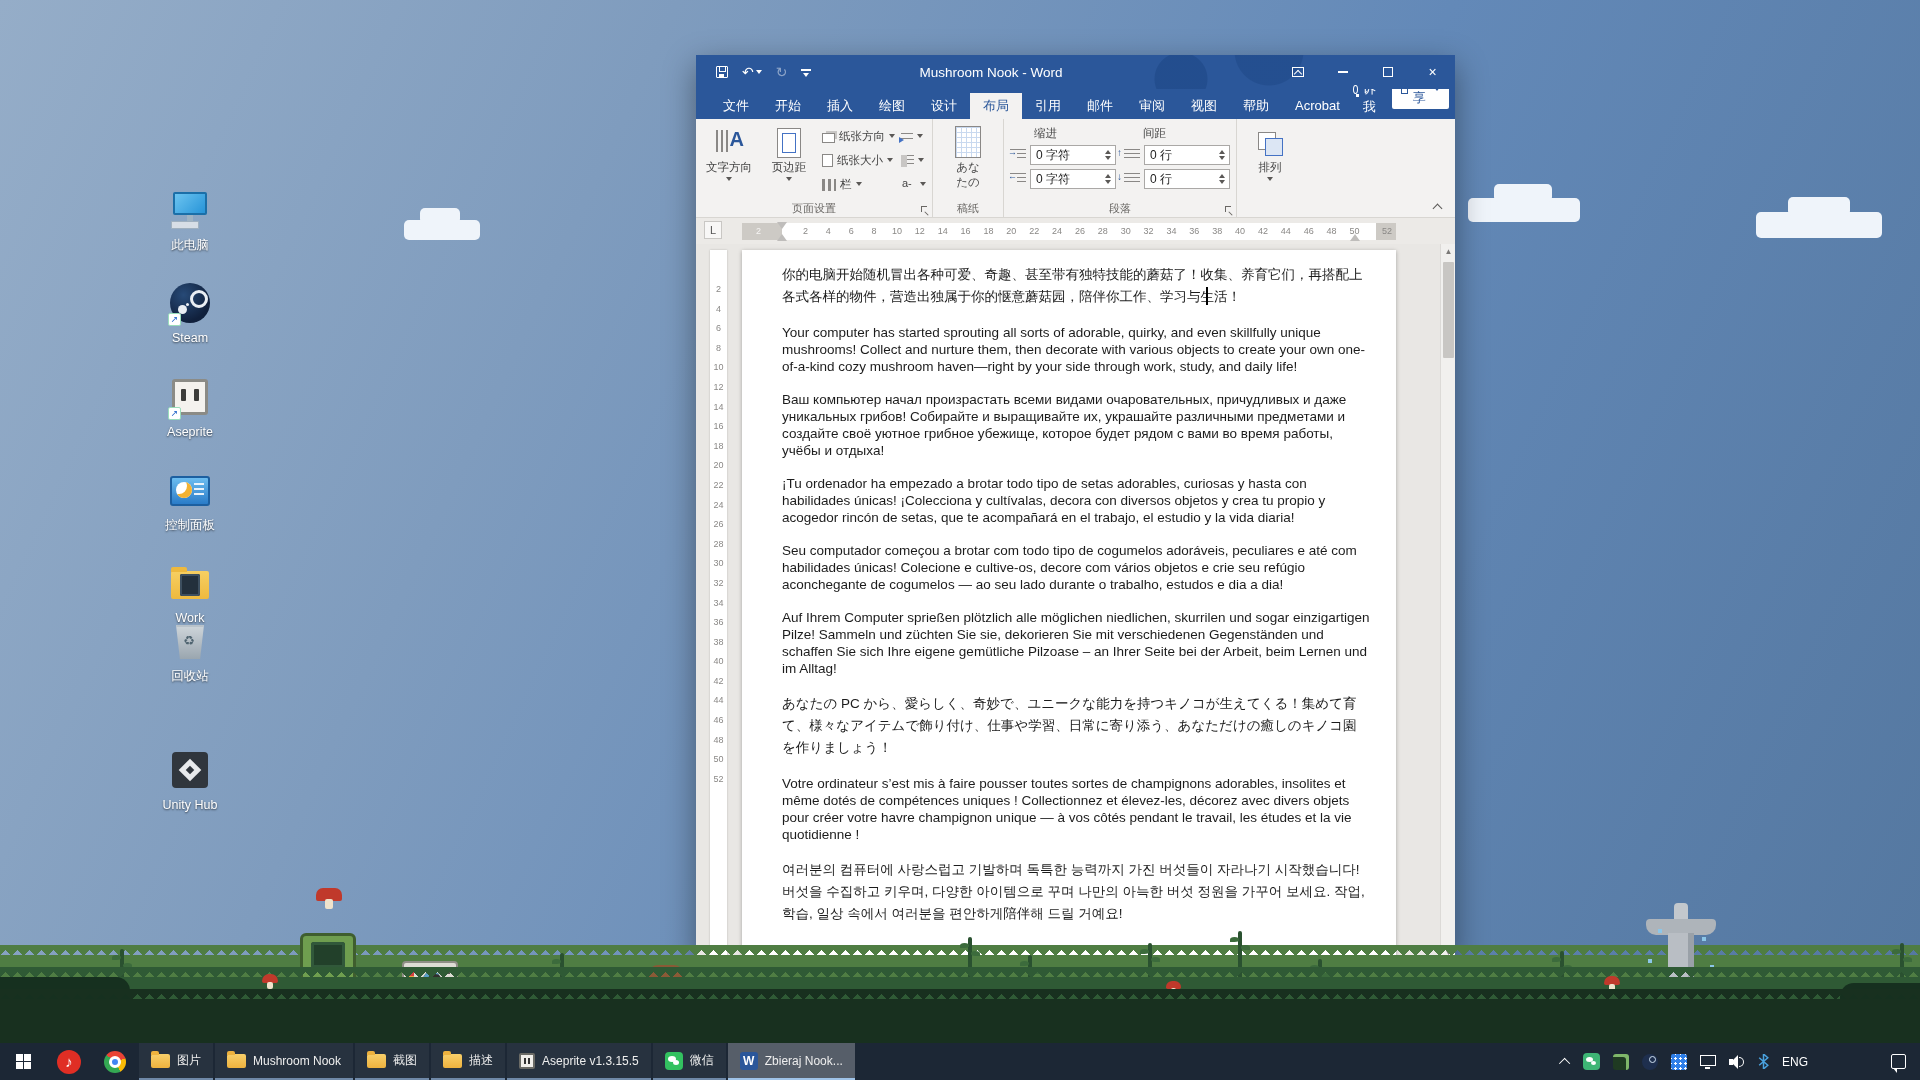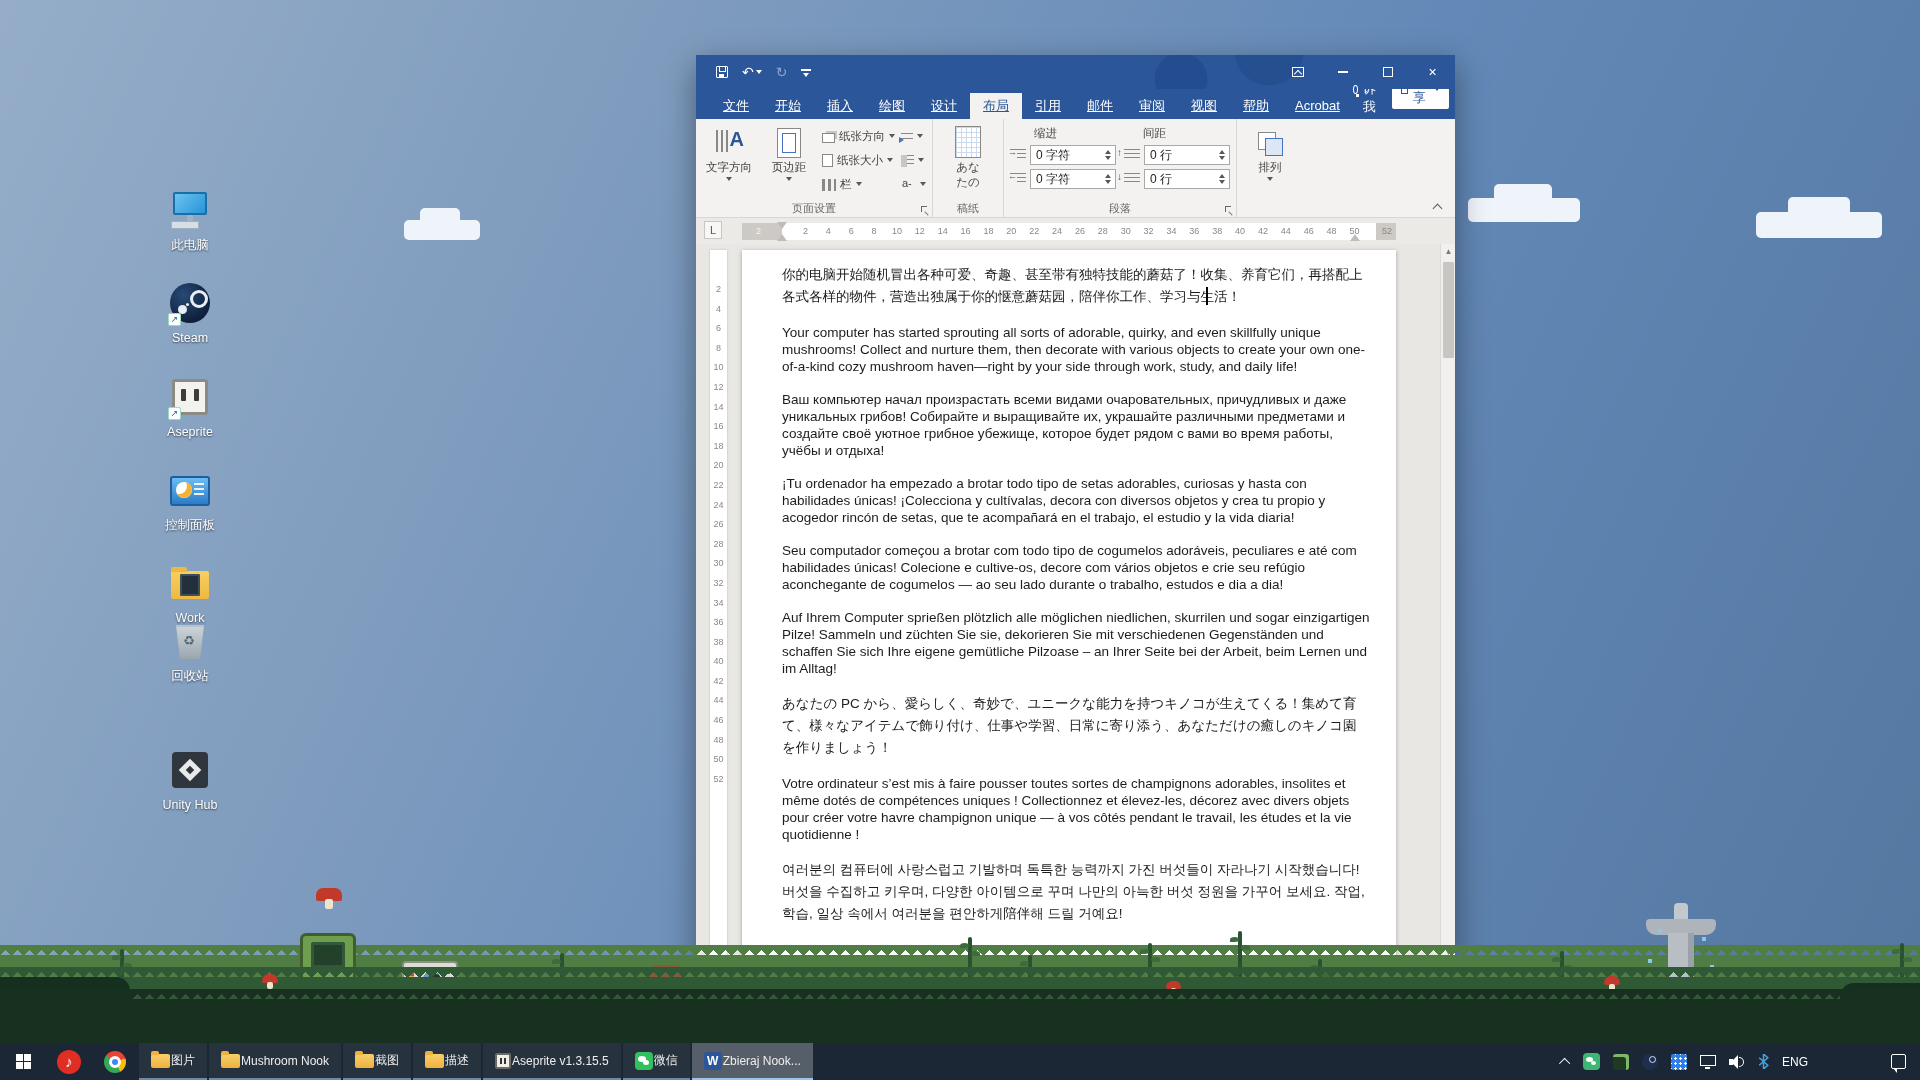--- a/index.html
+++ b/index.html
@@ -62,21 +62,21 @@
   .wtitle { position:absolute; left:0; width:590px; text-align:center; font-size:13.5px; color:#fff; z-index:1; }
   .wcontrols { position:absolute; right:0; top:0; height:34px; display:flex; z-index:2; }
   .wc { width:45px; height:34px; display:flex; align-items:center; justify-content:center; color:#fff; font-size:14px; }
   .i-ribopt { width:12px; height:10px; border:1px solid #fff; position:relative; }
   .i-ribopt::after { content:""; position:absolute; left:2px; top:3px; width:5px; height:5px; border-left:1.5px solid #fff; border-top:1.5px solid #fff; transform:rotate(45deg); }
   .i-max { width:10px; height:10px; border:1px solid #fff; }
   .i-min { width:10px; height:1.5px; background:#fff; }
 
   .tabsrow { height:30px; background:#2b579a; display:flex; align-items:flex-end; justify-content:space-between; }
   .tabs-left { display:flex; align-items:flex-end; padding-left:14px; }
-  .tab { padding:0 13px; height:26px; line-height:26px; font-size:13px; color:#fff; white-space:nowrap;text-decoration:underline; }
+  .tab { padding:0 13px; height:26px; line-height:26px; font-size:13px; color:#fff; white-space:nowrap; }
   .tab.active { background:#f3f2f1; color:#2b579a; }
   .tabs-right { display:flex; align-items:center; gap:12px; padding:0 8px 3px 0; }
   .tellme { display:flex; align-items:center; gap:5px; color:#fff; font-size:13px; }
   .i-bulb { width:9px; height:9px; border:1.5px solid #fff; border-radius:50%; position:relative; }
   .i-bulb::after { content:""; position:absolute; left:2px; top:8px; width:3px; height:3px; background:#fff; }
   .sharebtn { display:flex; align-items:center; gap:5px; background:#fff; color:#2b579a; font-size:13px; padding:2px 9px; border-radius:2px; }
   .i-share { width:10px; height:9px; border:1.5px solid #2b579a; border-top:none; position:relative; }
   .i-share::after { content:"↑"; position:absolute; left:1px; top:-9px; font-size:10px; color:#2b579a; }
 
   
@@ -199,21 +199,21 @@
 
   
   .taskbar { position:absolute; left:0; right:0; bottom:0; height:37px; background:#1c2735; display:flex; align-items:stretch; z-index:30; color:#fff; }
   .tb-btn { width:46px; display:flex; align-items:center; justify-content:center; }
   .win-logo { width:15px; height:15px;
     background:linear-gradient(#fff,#fff) 0 0/7px 7px no-repeat, linear-gradient(#fff,#fff) 8px 0/7px 7px no-repeat,
                linear-gradient(#fff,#fff) 0 8px/7px 7px no-repeat, linear-gradient(#fff,#fff) 8px 8px/7px 7px no-repeat; }
   .netease { width:24px; height:24px; border-radius:50%; background:#e02e24; color:#fff; font-size:15px; text-align:center; line-height:24px; }
   .chrome { width:22px; height:22px; border-radius:50%; background:conic-gradient(from -50deg,#ea4335 0 120deg,#fbbc05 0 200deg,#34a853 0 360deg); position:relative; }
   .chrome::after { content:""; position:absolute; left:5px; top:5px; width:12px; height:12px; border-radius:50%; background:#4285f4; border:3px solid #fff; box-sizing:border-box; }
-  .titem { display:flex; align-items:center; gap:1px; padding:0 12px; margin:0 1px; font-size:12px; color:#eee;
+  .titem { display:flex; align-items:center; gap:7px; padding:0 12px; margin:0 1px; font-size:12px; color:#eee;
            background:rgba(255,255,255,.05); border-bottom:2px solid #6f89a8; max-width:190px; white-space:nowrap;justify-content:center; }
   .titem.active { background:rgba(255,255,255,.26); border-bottom-color:#9fc3e8; }
   .titem span { overflow:hidden; text-overflow:ellipsis; }
   .tfolder { width:19px; height:14px; background:linear-gradient(#f8cf6a,#eeb23e); border-radius:2px; position:relative; flex:none; }
   .tfolder::before { content:""; position:absolute; left:0; top:-3px; width:8px; height:4px; background:#eeb23e; border-radius:2px 2px 0 0; }
   .tase { width:16px; height:16px; background:#f1efeb; border:2px solid #6b6b66; border-radius:2px; position:relative; flex:none; }
   .tase::before,.tase::after { content:""; position:absolute; top:3px; width:2px; height:6px; background:#333; }
   .tase::before { left:3px; } .tase::after { right:3px; }
   .twechat { width:18px; height:18px; background:#33c160; border-radius:4px; position:relative; flex:none; }
   .twechat::before { content:""; position:absolute; left:3px; top:4px; width:8px; height:6px; background:#fff; border-radius:50%; }
@@ -302,20 +302,21 @@
       <div class="qat">
         <div class="qicon">
             <span class="i-save"></span>
           </div>
         <div class="qicon">↶<span class="cv" style="border-top-color:#fff"></span></div>
         <div class="qicon dim">↻</div>
         <div class="qicon">
             <span class="i-custom"></span>
           </div>
       </div>
+      <div class="wtitle">Mushroom Nook  -  Word</div>
       <div class="wcontrols">
         <div class="wc">
             <span class="i-ribopt"></span>
           </div>
         <div class="wc">
             <span class="i-min"></span>
           </div>
         <div class="wc">
             <span class="i-max"></span>
           </div>

